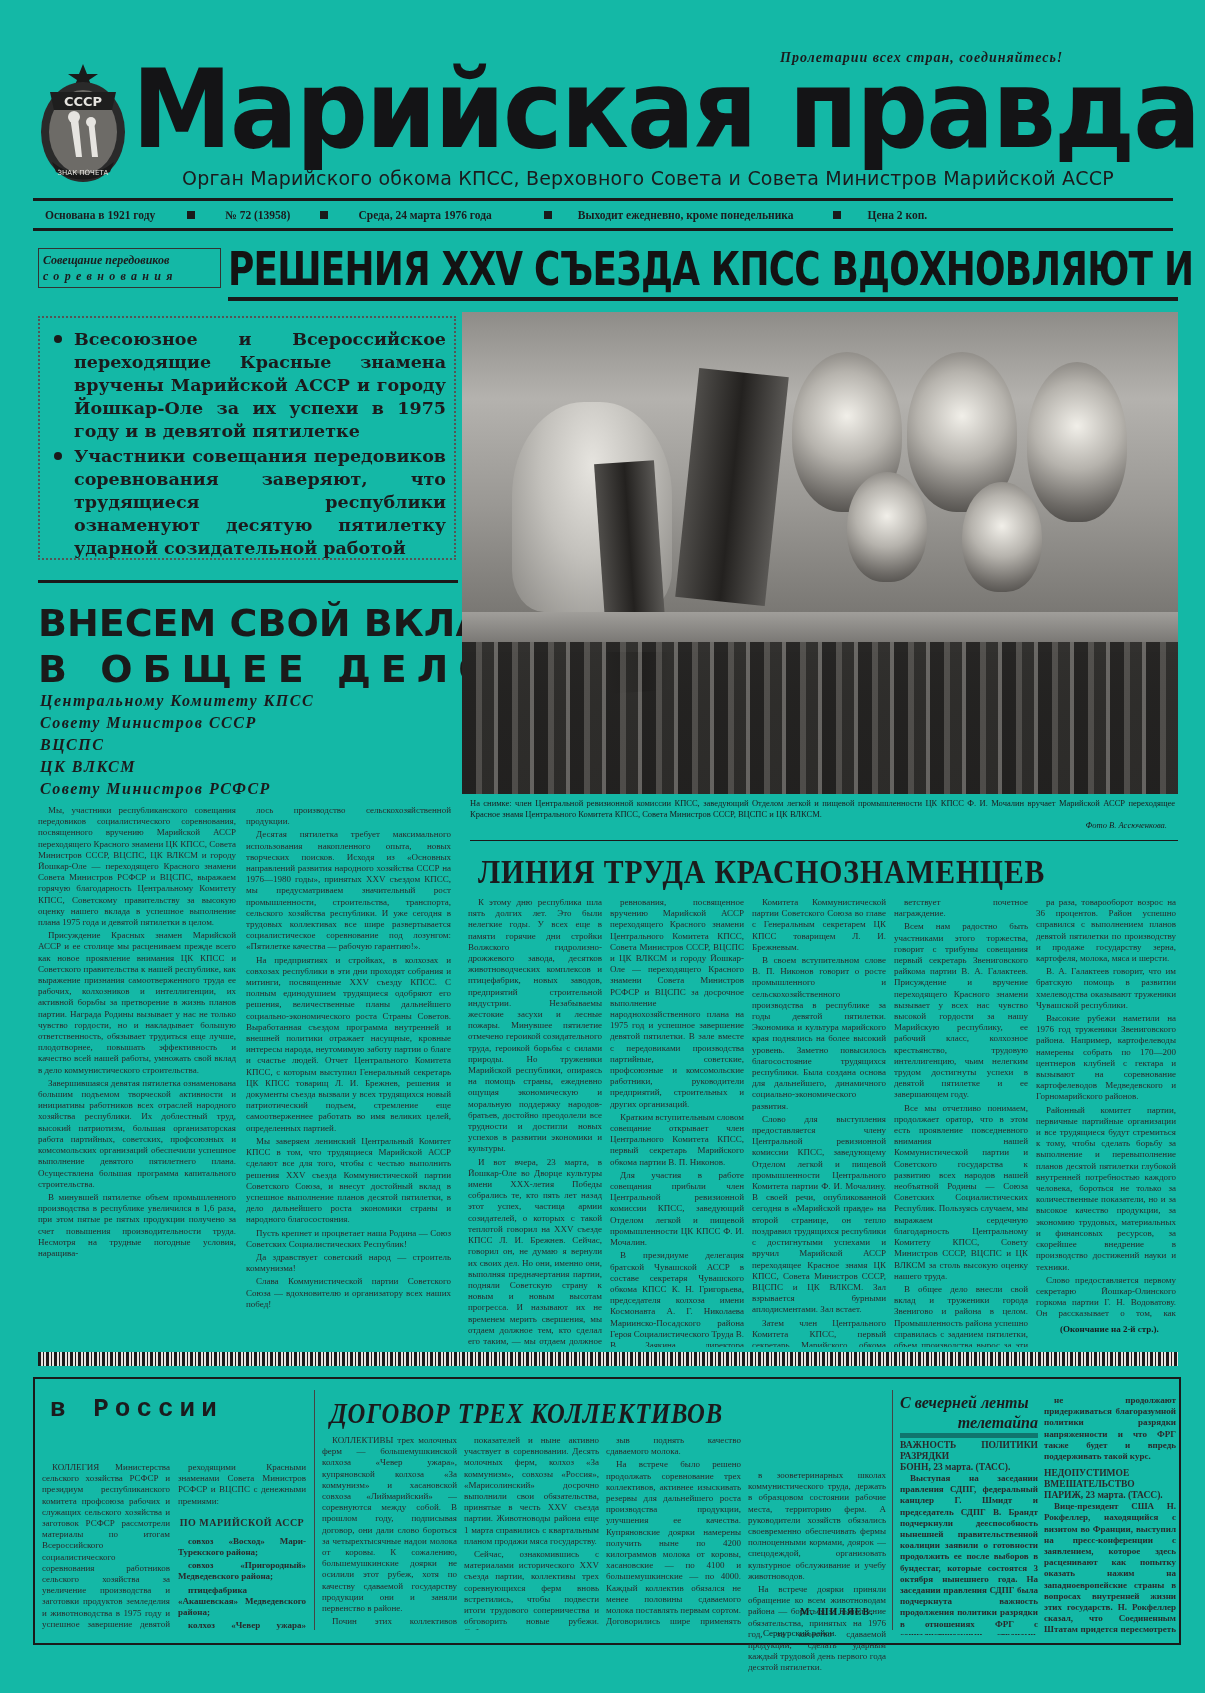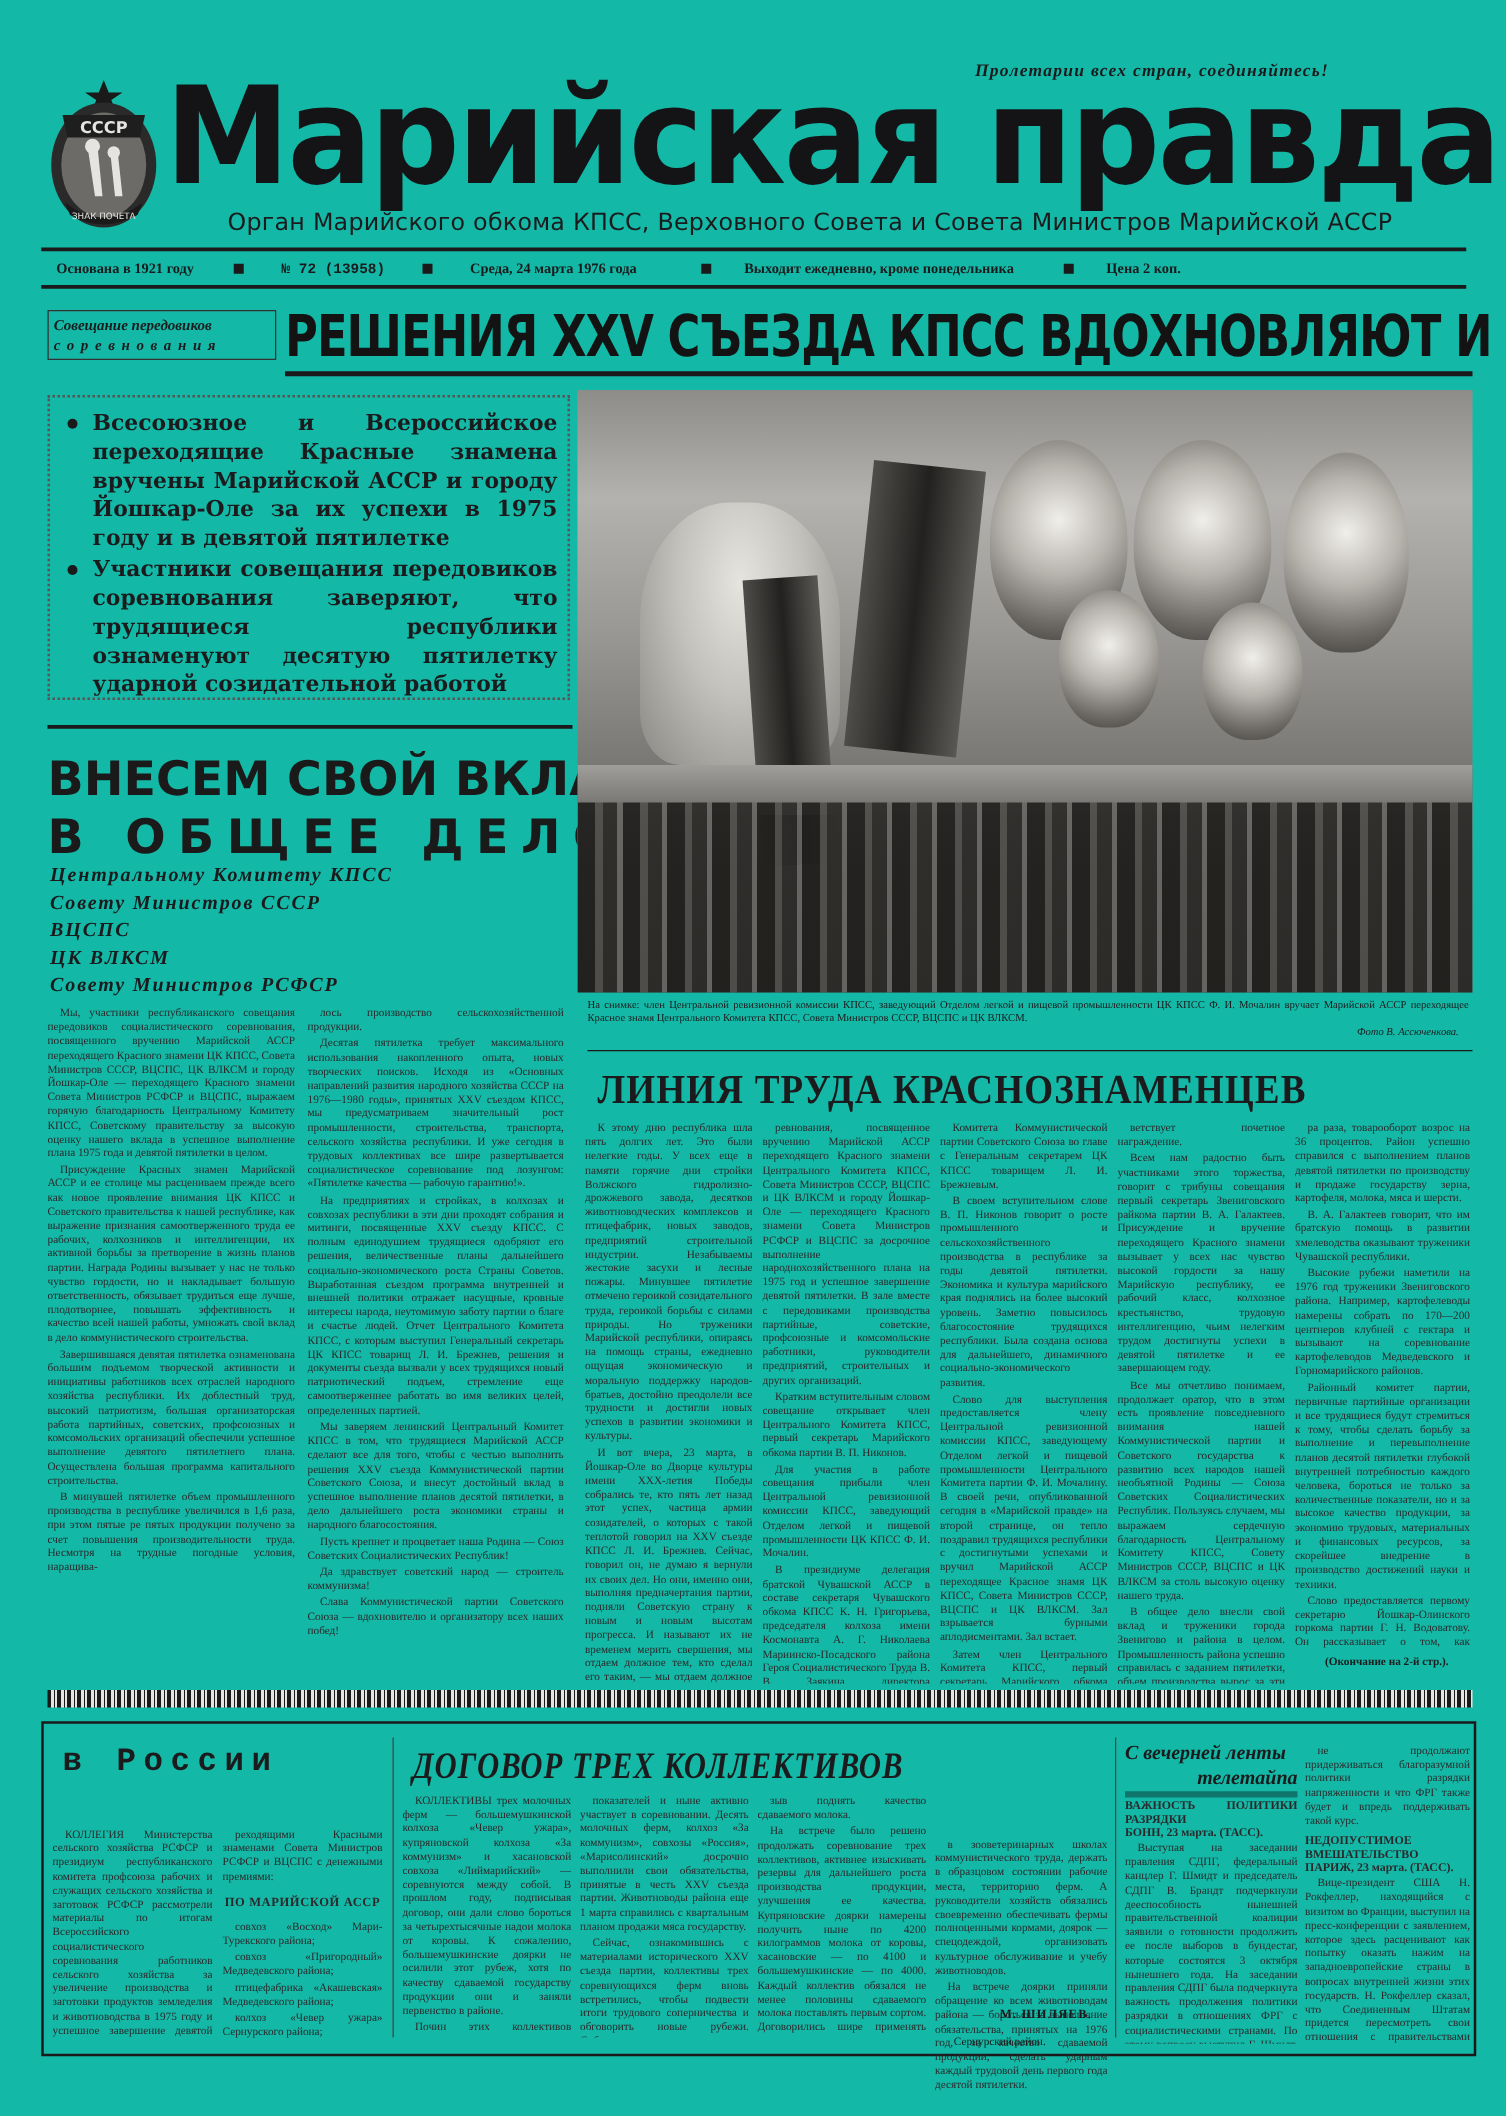--- a/index.html
+++ b/index.html
@@ -53,21 +53,21 @@
   .hatch { position: absolute; left: 38px; top: 1352px; width: 1140px; height: 14px; background: repeating-linear-gradient(90deg, #1a1a1a 0 3px, #e6e4e0 3px 5px, #1a1a1a 5px 6px, #e6e4e0 6px 8px); }
   .bottombox { position: absolute; left: 33px; top: 1377px; width: 1148px; height: 268px; border: 2px solid #1a1a1a; }
   .sredi { position: absolute; left: 50px; top: 1393px; font: bold 26px/32px "Liberation Mono", monospace; letter-spacing: 6px; white-space: nowrap; }
   .dogovor { position: absolute; left: 330px; top: 1395px; font: italic bold 30px/36px "Liberation Serif", serif; transform: scaleX(0.82); transform-origin: left top; white-space: nowrap; letter-spacing: 1px; }
   .evening { position: absolute; left: 900px; top: 1393px; width: 138px; font: italic bold 16px/20px "Liberation Serif", serif; border-bottom: 5px solid #0f766e; }
   .evening .l2 { text-align: right; }
   .news-h { font: bold 9.5px/11px "Liberation Serif", serif; }
   .signature { position: absolute; left: 800px; top: 1606px; font: bold 10px "Liberation Serif", serif; letter-spacing: 1px; }
   .sig-place { position: absolute; left: 763px; top: 1628px; font: 9px "Liberation Serif", serif; }
   .list-h { font: bold 10px "Liberation Serif", serif; text-align: center; margin: 10px 0 8px; letter-spacing: 0.5px; }
-  .bold { font-weight: normal; }
+  .bold { font-weight: bold; }
   .ending { position: absolute; left: 1060px; top: 1324px; font: bold 9px "Liberation Serif", serif; }
 </style>
 </head>
 <body>
 
 <div class="page">
 
   <div class="slogan">Пролетарии всех стран, соединяйтесь!</div>
 
   <div class="emblem">
@@ -85,21 +85,21 @@
     </svg>
   </div>
 
   <div class="title">Марийская правда</div>
   <div class="organ">Орган Марийского обкома КПСС, Верховного Совета и Совета Министров Марийской АССР</div>
 
   <div class="rule" style="left:33px;top:198px;width:1140px;height:3px;"></div>
   <div class="infobar">
     <span style="margin-left:10px;">Основана в 1921 году</span>
     <span class="sq" style="margin-left:32px;"></span>
-    <span style="margin-left:30px;font-family:Liberation Mono, monospace;">№ 72 (13958)</span>
+    <span style="margin-left:30px;">№ 72 (13958)</span>
     <span class="sq" style="margin-left:30px;"></span>
     <span style="margin-left:30px;">Среда, 24 марта 1976 года</span>
     <span class="sq" style="margin-left:52px;"></span>
     <span style="margin-left:26px;">Выходит ежедневно, кроме понедельника</span>
     <span class="sq" style="margin-left:40px;"></span>
     <span style="margin-left:26px;">Цена 2 коп.</span>
   </div>
   <div class="rule" style="left:33px;top:228px;width:1140px;height:3px;"></div>
 
   <div class="kicker">

